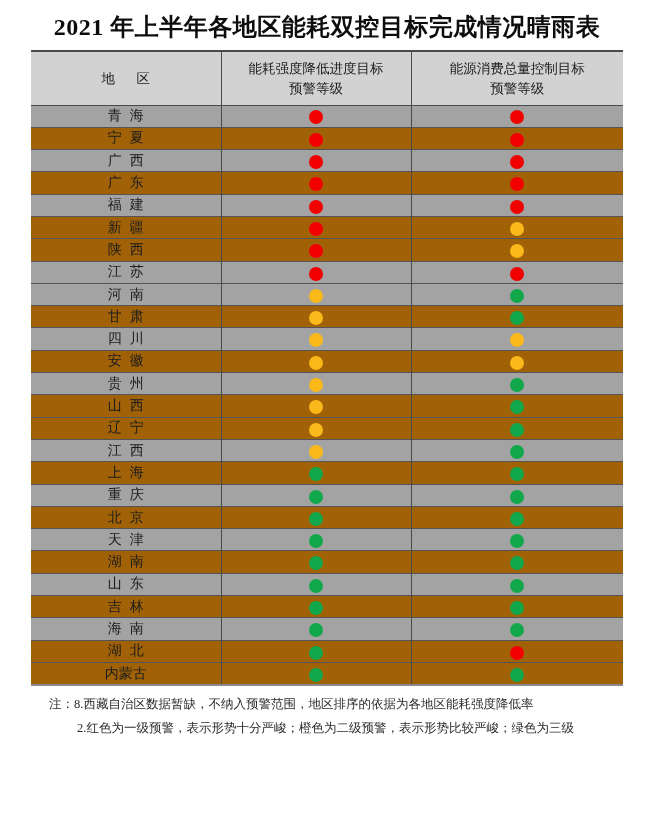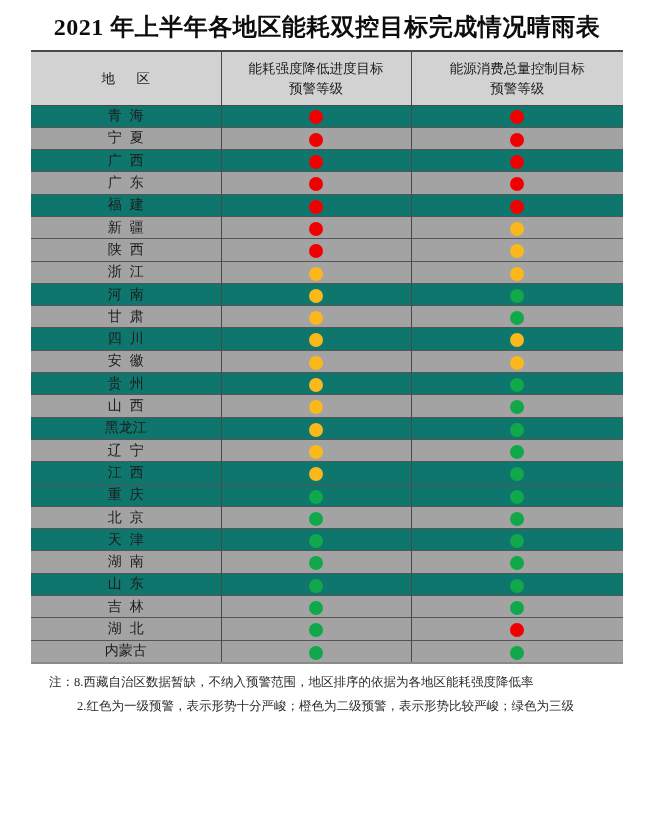--- a/index.html
+++ b/index.html
@@ -61,22 +61,22 @@
     letter-spacing: 9px;
     text-indent: 9px;
     font-family: Liberation Serif, serif;
   }
   thead th.divider,
   tbody td.divider {
     border-left: 1.5px solid #4a4a4a;
   }
 
   tbody tr { height: 21.3px; }
-  tbody tr.odd td { background: #0f766e; }
-  tbody tr.even td { background: #a3a3a3; margin-left: 32px; }
+  tbody tr.odd td { background: #a3a3a3; }
+  tbody tr.even td { background: #a16207; margin-left: 32px; }
   tbody td {
     border-top: 1.3px solid #555555;
     padding: 0;
     height: 21.3px;
     vertical-align: middle;
   }
   tbody tr:first-child td { border-top: none; }
 
   td.region {
     text-align: center;
@@ -179,24 +179,24 @@
           <tr class="even">
             <td class="region"><span class="rname">新疆</span></td>
             <td class="dotcell divider"><span class="dot red"></span></td>
             <td class="dotcell divider"><span class="dot yellow"></span></td>
           </tr>
           <tr class="even">
             <td class="region"><span class="rname">陕西</span></td>
             <td class="dotcell divider"><span class="dot red"></span></td>
             <td class="dotcell divider"><span class="dot yellow"></span></td>
           </tr>
-          <tr class="even">
-            <td class="region"><span class="rname">浙江</span></td>
-            <td class="dotcell divider"><span class="dot yellow"></span></td>
-            <td class="dotcell divider"><span class="dot yellow"></span></td>
+          <tr class="odd">
+            <td class="region"><span class="rname">江苏</span></td>
+            <td class="dotcell divider"><span class="dot red"></span></td>
+            <td class="dotcell divider"><span class="dot red"></span></td>
           </tr>
           <tr class="odd">
             <td class="region"><span class="rname">河南</span></td>
             <td class="dotcell divider"><span class="dot yellow"></span></td>
             <td class="dotcell divider"><span class="dot green"></span></td>
           </tr>
           <tr class="even">
             <td class="region"><span class="rname">甘肃</span></td>
             <td class="dotcell divider"><span class="dot yellow"></span></td>
             <td class="dotcell divider"><span class="dot green"></span></td>
@@ -214,35 +214,35 @@
           <tr class="odd">
             <td class="region"><span class="rname">贵州</span></td>
             <td class="dotcell divider"><span class="dot yellow"></span></td>
             <td class="dotcell divider"><span class="dot green"></span></td>
           </tr>
           <tr class="even">
             <td class="region"><span class="rname">山西</span></td>
             <td class="dotcell divider"><span class="dot yellow"></span></td>
             <td class="dotcell divider"><span class="dot green"></span></td>
           </tr>
-          <tr class="odd">
-            <td class="region"><span class="rname tight">黑龙江</span></td>
-            <td class="dotcell divider"><span class="dot yellow"></span></td>
-            <td class="dotcell divider"><span class="dot green"></span></td>
-          </tr>
           <tr class="even">
             <td class="region"><span class="rname">辽宁</span></td>
             <td class="dotcell divider"><span class="dot yellow"></span></td>
             <td class="dotcell divider"><span class="dot green"></span></td>
           </tr>
           <tr class="odd">
             <td class="region"><span class="rname">江西</span></td>
             <td class="dotcell divider"><span class="dot yellow"></span></td>
             <td class="dotcell divider"><span class="dot green"></span></td>
           </tr>
+          <tr class="even">
+            <td class="region"><span class="rname">上海</span></td>
+            <td class="dotcell divider"><span class="dot green"></span></td>
+            <td class="dotcell divider"><span class="dot green"></span></td>
+          </tr>
           <tr class="odd">
             <td class="region"><span class="rname">重庆</span></td>
             <td class="dotcell divider"><span class="dot green"></span></td>
             <td class="dotcell divider"><span class="dot green"></span></td>
           </tr>
           <tr class="even">
             <td class="region"><span class="rname">北京</span></td>
             <td class="dotcell divider"><span class="dot green"></span></td>
             <td class="dotcell divider"><span class="dot green"></span></td>
           </tr>
@@ -256,20 +256,25 @@
             <td class="dotcell divider"><span class="dot green"></span></td>
             <td class="dotcell divider"><span class="dot green"></span></td>
           </tr>
           <tr class="odd">
             <td class="region"><span class="rname">山东</span></td>
             <td class="dotcell divider"><span class="dot green"></span></td>
             <td class="dotcell divider"><span class="dot green"></span></td>
           </tr>
           <tr class="even">
             <td class="region"><span class="rname">吉林</span></td>
+            <td class="dotcell divider"><span class="dot green"></span></td>
+            <td class="dotcell divider"><span class="dot green"></span></td>
+          </tr>
+          <tr class="odd">
+            <td class="region"><span class="rname">海南</span></td>
             <td class="dotcell divider"><span class="dot green"></span></td>
             <td class="dotcell divider"><span class="dot green"></span></td>
           </tr>
           <tr class="even">
             <td class="region"><span class="rname">湖北</span></td>
             <td class="dotcell divider"><span class="dot green"></span></td>
             <td class="dotcell divider"><span class="dot red"></span></td>
           </tr>
           <tr class="even">
             <td class="region"><span class="rname tight">内蒙古</span></td>

